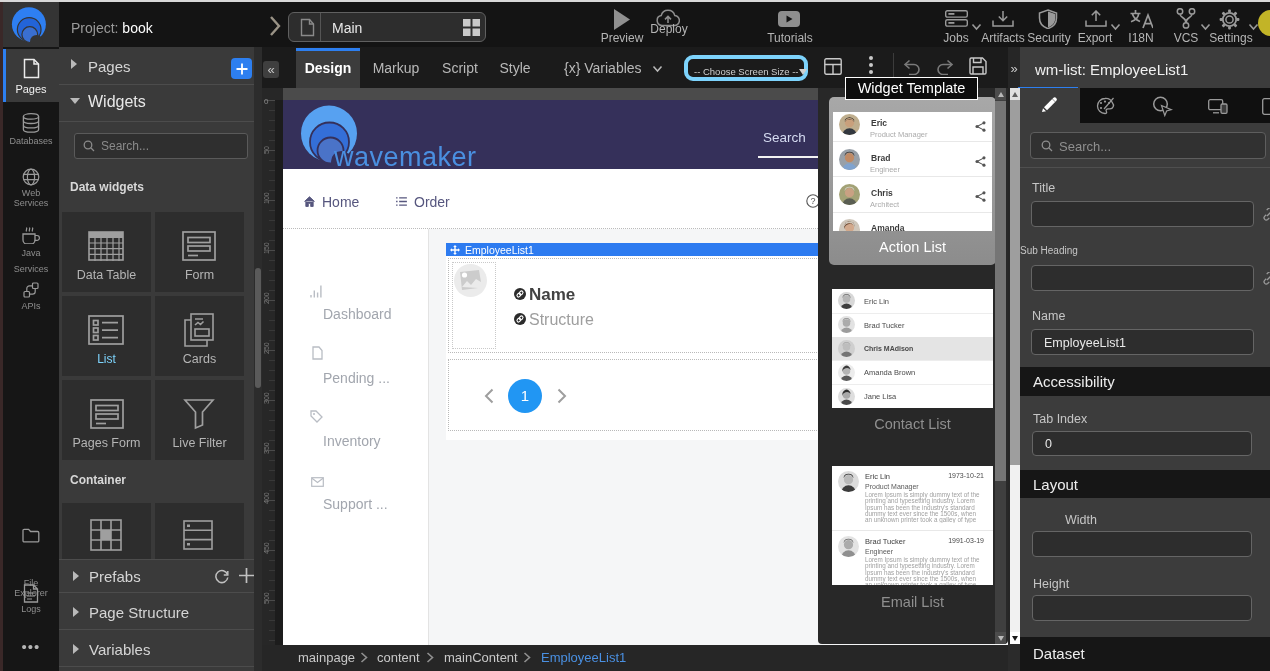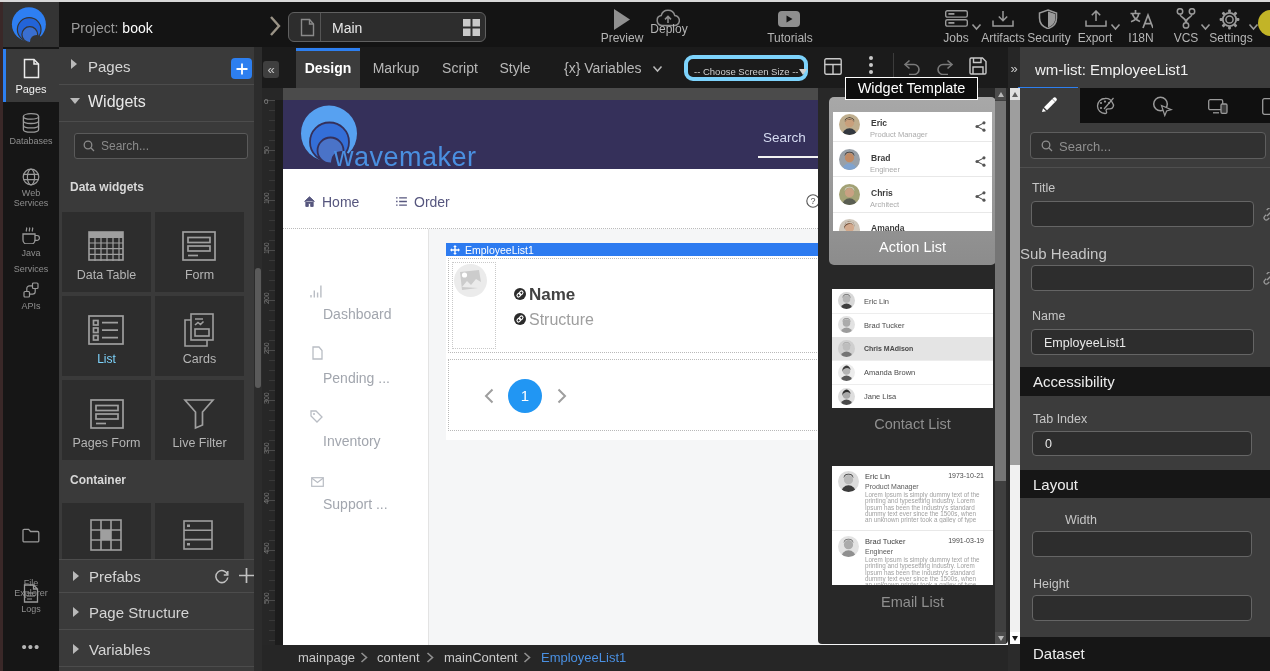--- a/index.html
+++ b/index.html
@@ -797,21 +797,21 @@
 <div class="abs" style="left:1020px;top:167px;width:250px;height:1px;background:#4f4f4f;"></div>
 
 <div class="abs" style="left:1032px;top:181px;font-size:12.5px;color:#c6c6c6;">Title</div>
 <div class="abs" style="left:1031px;top:201px;width:223px;height:26px;background:#2d2d2d;border:1px solid #656565;border-radius:4px;box-sizing:border-box;"></div>
 <svg class="abs" style="left:1262px;top:208px;" width="12" height="13" viewBox="0 0 12 13">
   <g fill="none" stroke="#9a9a9a" stroke-width="1.3">
   <path d="M5 8 L10 3 M7.8 5.2 l1.6 -1.6 a2.2 2.2 0 0 0 -3.1 -3.1 l-1.6 1.6 M4.2 6.8 L2.6 8.4 a2.2 2.2 0 0 0 3.1 3.1 l1.6 -1.6"></path>
   </g>
 </svg>
 
-<div class="abs" style="left:1020px;top:245px;font-size:15px;color:#c6c6c6;">Sub Heading</div>
+<div class="abs" style="left:1020px;top:245px;font-size:10px;color:#c6c6c6;">Sub Heading</div>
 <div class="abs" style="left:1031px;top:265px;width:223px;height:26px;background:#2d2d2d;border:1px solid #656565;border-radius:4px;box-sizing:border-box;"></div>
 <svg class="abs" style="left:1262px;top:272px;" width="12" height="13" viewBox="0 0 12 13">
   <g fill="none" stroke="#9a9a9a" stroke-width="1.3">
   <path d="M5 8 L10 3 M7.8 5.2 l1.6 -1.6 a2.2 2.2 0 0 0 -3.1 -3.1 l-1.6 1.6 M4.2 6.8 L2.6 8.4 a2.2 2.2 0 0 0 3.1 3.1 l1.6 -1.6"></path>
   </g>
 </svg>
 
 <div class="abs" style="left:1032px;top:309px;font-size:12.5px;color:#c6c6c6;">Name</div>
 <div class="abs" style="left:1031px;top:329px;width:223px;height:26px;background:#2d2d2d;border:1px solid #656565;border-radius:4px;box-sizing:border-box;">
   <div class="abs" style="left:12px;top:6px;font-size:12.5px;color:#e8e8e8;">EmployeeList1</div>

